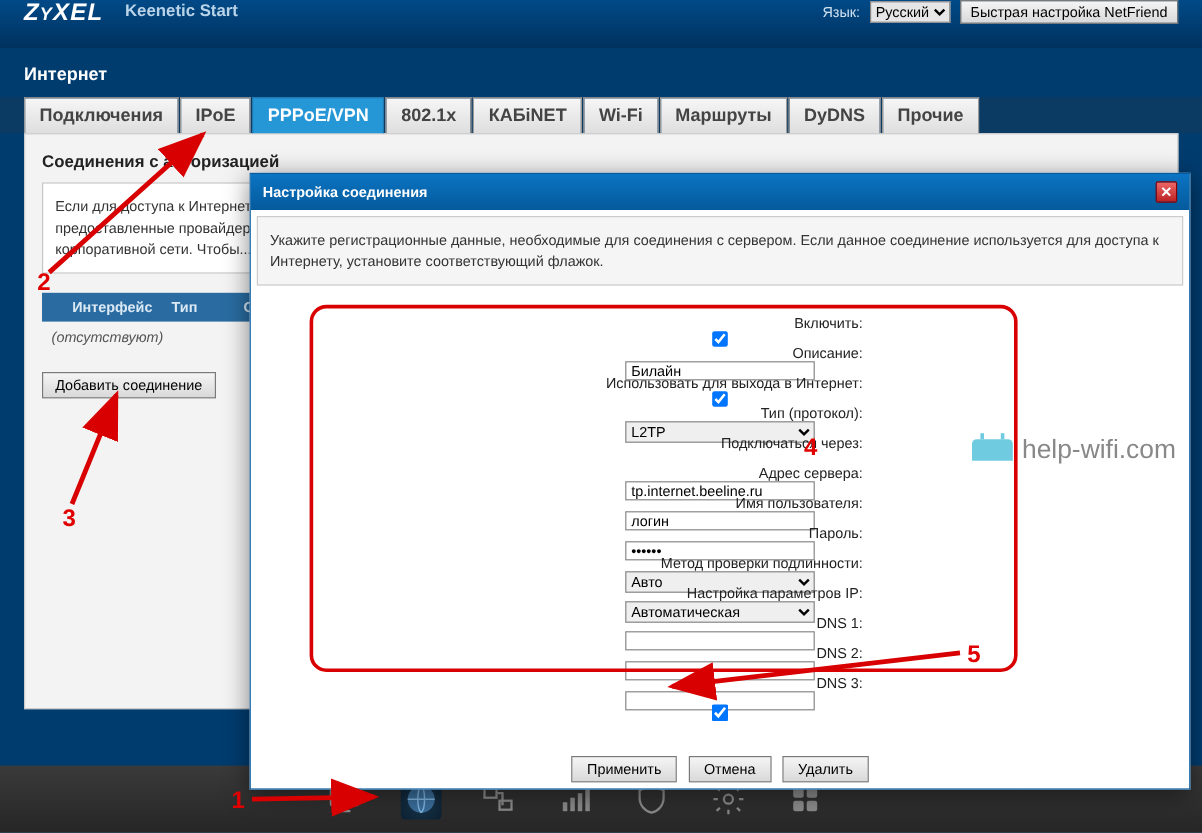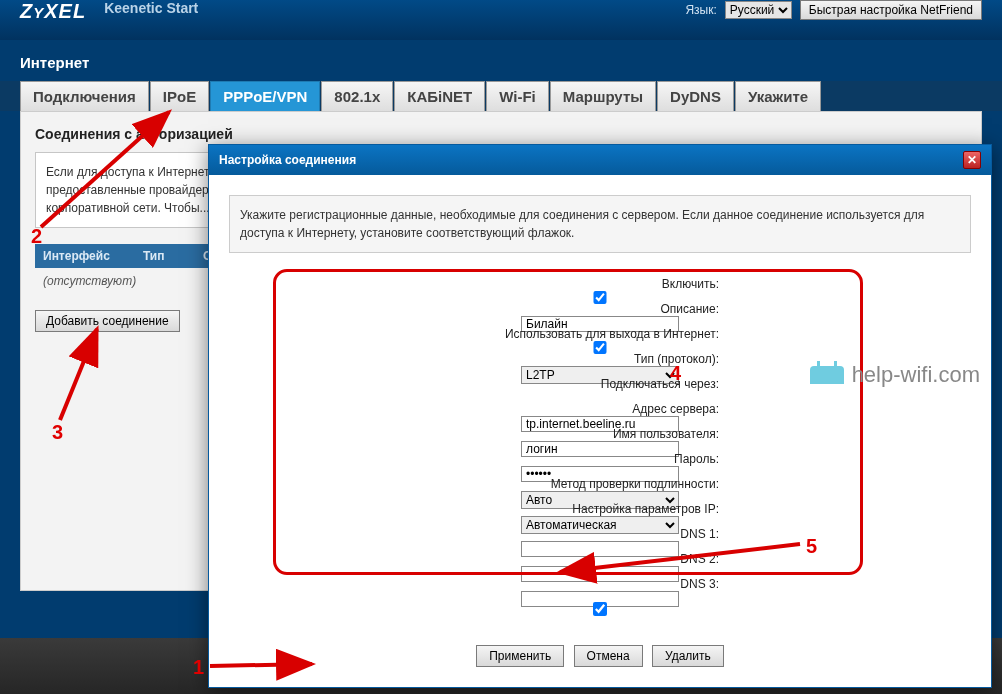--- a/index.html
+++ b/index.html
@@ -14,34 +14,34 @@
   .netfriend { background: linear-gradient(#f5f5f5,#d9d9d9); border: 1px solid #7a7a7a; height: 20px; padding: 0 8px; font-size: 12px; cursor: pointer; }
   .page-title { color: #fff; font-size: 15px; font-weight: bold; padding: 14px 20px 10px; }
   .tabs { display: flex; background: #0b3a63; padding: 0 20px; }
   .tab { background: linear-gradient(#f6f6f6,#dedede); color: #444; padding: 6px 12px; font-size: 15px; font-weight: bold; border: 1px solid #999; border-bottom: none; cursor: pointer; margin-right: 1px; }
   .tab.active { background: #2596d6; color: #fff; border-color: #1f7bb2; }
   .content { background: #f3f3f3; margin: 0 20px; padding: 14px; height: 480px; border: 1px solid #ccc; }
   .section-title { font-weight: bold; font-size: 14px; margin-bottom: 10px; color: #222; }
   .info-box { background: #fff; border: 1px solid #c6c6c6; padding: 10px; color: #333; line-height: 1.5; margin-bottom: 16px; }
   .table-head { display: flex; background: #2a6ca1; color: #dbe9f5; font-weight: bold; }
   .table-head div { padding: 5px 8px; }
-  .col1 { width: 100px; }
+  .col1 { width: 100px; text-align: right; }
   .col2 { width: 60px; }
   .empty-row { color: #555; padding: 6px 8px; font-style: italic; }
   .add-btn { margin-top: 16px; background: linear-gradient(#f5f5f5,#d9d9d9); border: 1px solid #7a7a7a; padding: 3px 10px; font-size: 12px; cursor: pointer; }
   .bottom-bar { position: absolute; bottom: 0; left: 0; right: 0; height: 56px; background: linear-gradient(#3a3a3a,#262626); display: flex; align-items: center; padding-left: 270px; gap: 30px; }
   .dock-icon { width: 34px; height: 34px; opacity: 0.75; cursor: pointer; display: flex; align-items: center; justify-content: center; }
   .dock-icon svg { width: 30px; height: 30px; }
   .dock-icon.highlight { background: radial-gradient(#1b3a52,#0c2031); border-radius: 4px; opacity: 1; }
 
   
   .modal { position: absolute; top: 144px; left: 208px; width: 784px; background: #fff; border: 1px solid #065a9e; box-shadow: 0 4px 20px rgba(0,0,0,0.5); }
   .modal-title { background: linear-gradient(#0b74c3,#055a9b); color: #fff; font-weight: bold; padding: 6px 10px; display: flex; align-items: center; }
   .modal-close { margin-left: auto; width: 18px; height: 18px; background: linear-gradient(#e66,#b22); color: #fff; text-align: center; line-height: 16px; border: 1px solid #800; font-size: 12px; cursor: pointer; border-radius: 2px; }
-  .modal-body { padding: 20px; }
+  .modal-body { padding: 5px; }
   .modal-info { background: #f5f5f5; border: 1px solid #ccc; padding: 10px; color: #333; line-height: 1.5; margin-bottom: 14px; }
   .form-wrap { position: relative; padding: 10px 10px 6px; }
   .redbox { position: absolute; border: 3px solid #d80000; border-radius: 14px; top: 2px; left: 44px; width: 590px; height: 306px; pointer-events: none; }
   .form-row { display: flex; align-items: center; margin-bottom: 3px; height: 22px; flex-direction: column; }
   .form-label { width: 250px; text-align: right; padding-right: 6px; color: #222; }
   .form-row input[type=text], .form-row input[type=password] { width: 158px; height: 19px; border: 1px solid #888; padding: 0 4px; font-size: 12px; }
   .form-row select { width: 158px; height: 20px; border: 1px solid #888; font-size: 12px; }
   .form-row select.wide { width: 198px; }
   .form-row input[type=checkbox] { width: 14px; height: 14px; }
   .btn-row { text-align: center; margin-top: 12px; }
@@ -72,21 +72,21 @@
 
 <div class="tabs">
   <div class="tab">Подключения</div>
   <div class="tab">IPoE</div>
   <div class="tab active">PPPoE/VPN</div>
   <div class="tab">802.1x</div>
   <div class="tab">КАБiNET</div>
   <div class="tab">Wi-Fi</div>
   <div class="tab">Маршруты</div>
   <div class="tab">DyDNS</div>
-  <div class="tab">Укажите</div>
+  <div class="tab">Прочие</div>
 </div>
 
 <div class="content">
   <div class="section-title">Соединения с авторизацией</div>
   <div class="info-box">Если для доступа к Интернету вам необходимо настроить соединение PPPoE, L2TP или PPTP, добавьте соединение и впишите в его настройки данные, предоставленные провайдером. Технология PPTP и L2TP также позволяет устанавливать защищённые VPN-соединения поверх Интернета для доступа к корпоративной сети. Чтобы...</div>
   <div class="table-head">
     <div class="col1">Интерфейс</div>
     <div class="col2">Тип</div>
     <div>О</div>
   </div>

